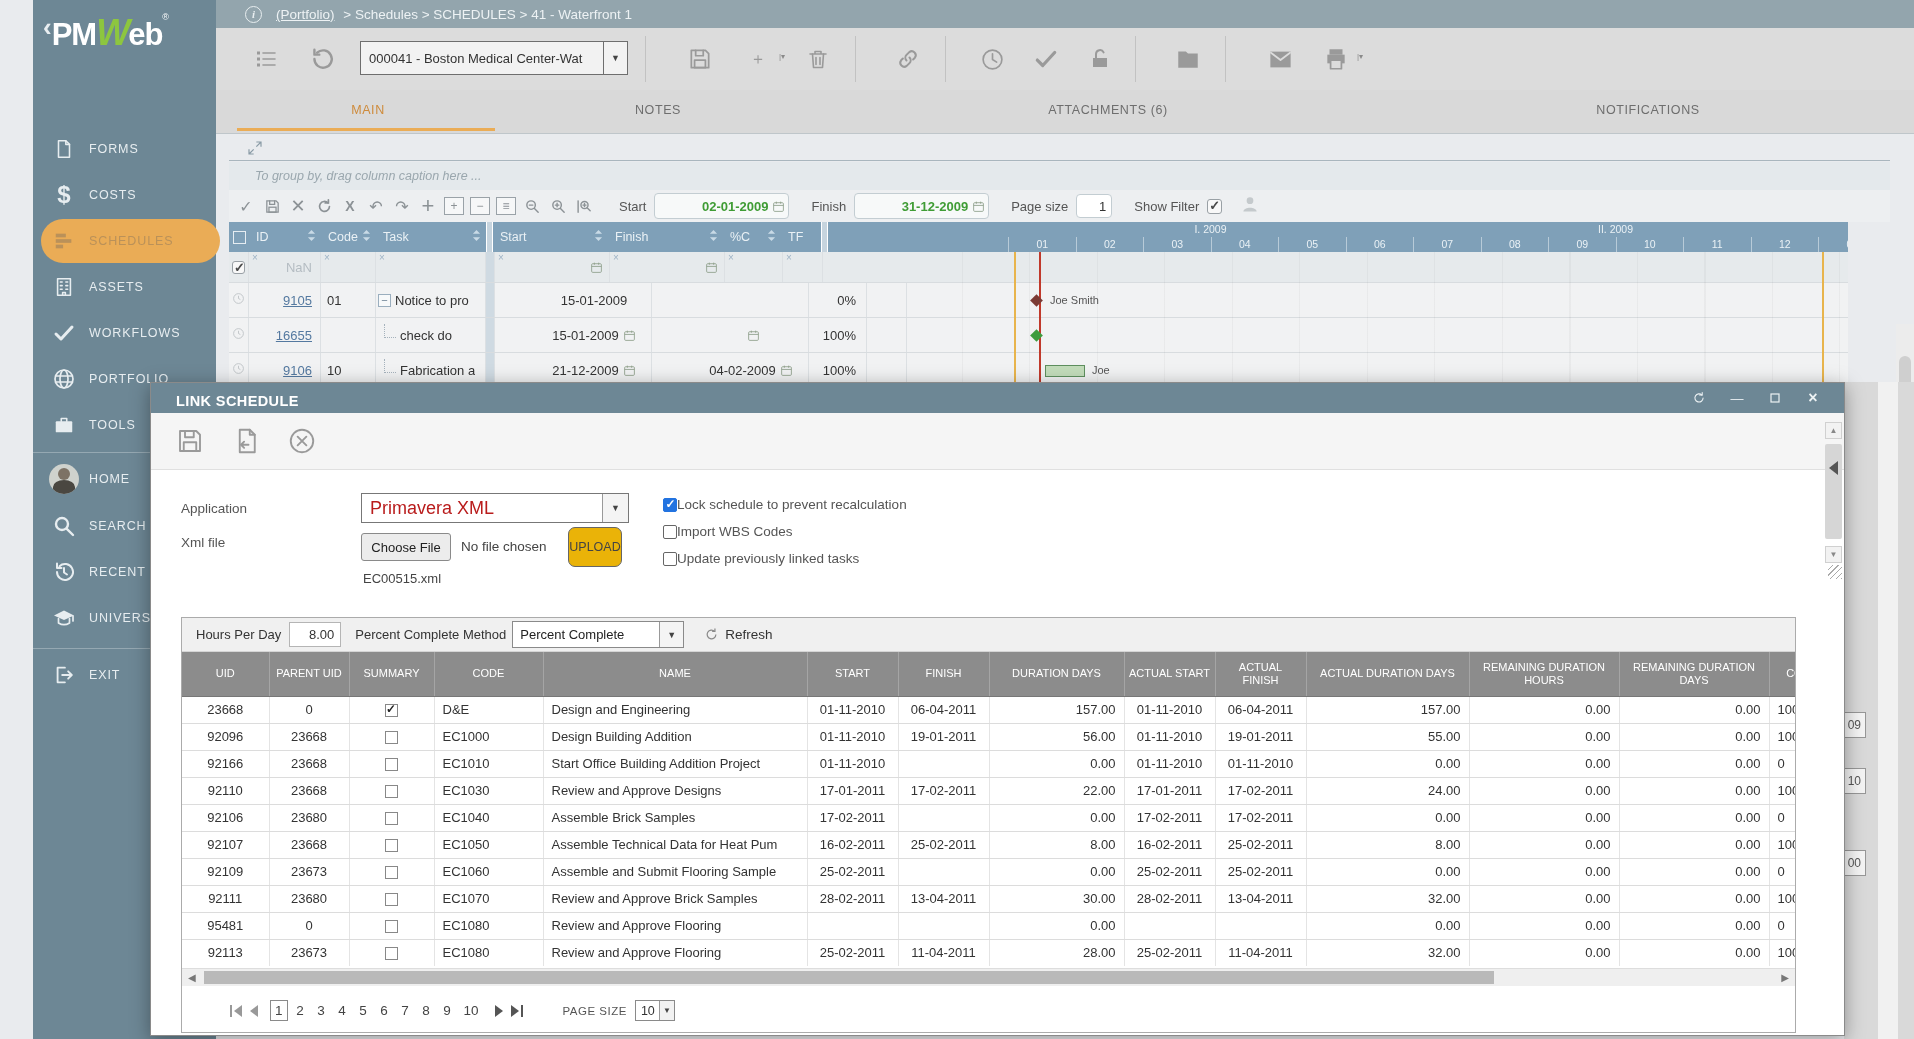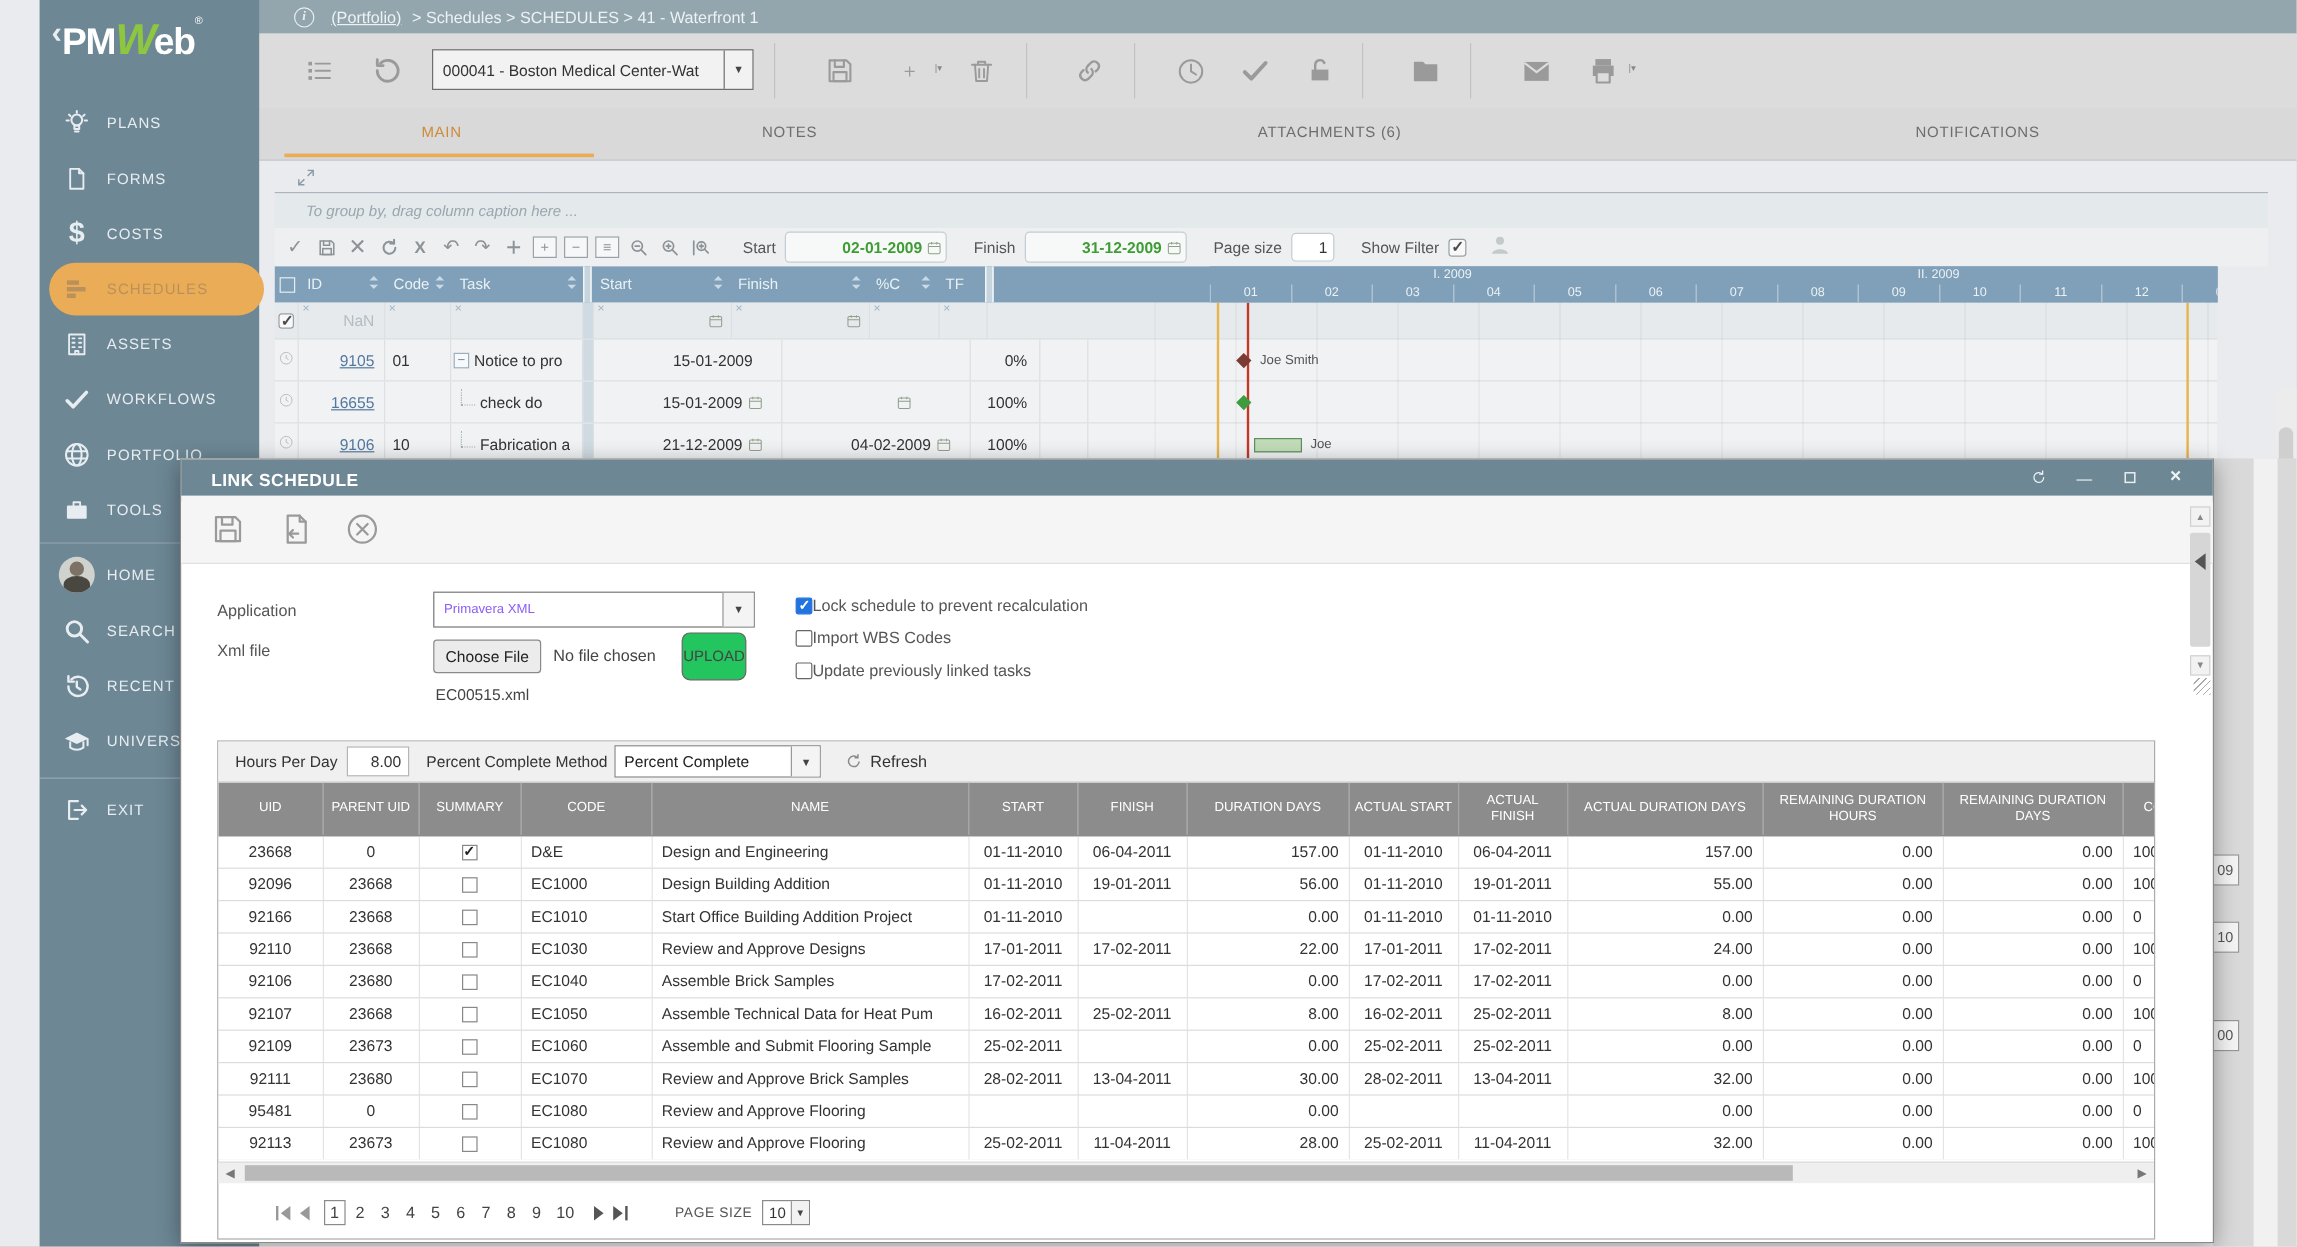--- a/index.html
+++ b/index.html
@@ -119,25 +119,25 @@
   #mtitle{margin-left:25px;font-size:14.5px;font-weight:bold;letter-spacing:.4px;color:#FFF;}
   .wbtn{width:26px;height:20px;display:flex;align-items:center;justify-content:center;color:#EDF2F4;font-size:13px;cursor:pointer;}
   .wbtn svg{stroke:currentColor;fill:none;stroke-width:1.8;stroke-linecap:round;}
   #wbtns{position:absolute;right:18px;top:5px;display:flex;gap:12px;}
   #mtoolbar{position:absolute;left:0;top:30px;right:0;height:57px;background:#F5F5F5;border-bottom:1px solid #E0E0E0;display:flex;align-items:center;}
   .mtico{width:34px;height:34px;margin-left:22px;display:flex;align-items:center;justify-content:center;color:#9A9A9A;cursor:pointer;}
   .mtico svg{stroke:currentColor;fill:none;stroke-width:1.5;stroke-linecap:round;stroke-linejoin:round;}
 
   .flabel{position:absolute;font-size:13.5px;color:#555;}
   #appselect{position:absolute;left:210px;top:110px;width:268px;height:30px;border:1px solid #777;background:#fff;display:flex;align-items:center;cursor:pointer;}
-  #appselect .val{flex:1;padding-left:8px;font-size:11px;color:#8b5cf6;}
+  #appselect .val{flex:1;padding-left:8px;font-size:18px;color:#b91c1c;}
   #appselect .arr{width:26px;height:100%;border-left:1px solid #999;background:#F4F4F4;display:flex;align-items:center;justify-content:center;font-size:9px;color:#444;}
   #choosefile{position:absolute;left:210px;top:150px;width:90px;height:28px;border:1px solid #8a8a8a;border-radius:3px;background:#ECECEC;font-size:13px;color:#222;display:flex;align-items:center;justify-content:center;cursor:pointer;}
   #nofile{position:absolute;left:310px;top:156px;font-size:13.5px;color:#444;}
-  #uploadbtn{position:absolute;left:417px;top:144px;width:54px;height:40px;border:1.5px solid #666;border-radius:7px;background:#22c55e;font-size:12.5px;color:#444;display:flex;align-items:center;justify-content:center;cursor:pointer;}
+  #uploadbtn{position:absolute;left:417px;top:144px;width:54px;height:40px;border:1.5px solid #666;border-radius:7px;background:#eab308;font-size:12.5px;color:#444;display:flex;align-items:center;justify-content:center;cursor:pointer;}
   #fname{position:absolute;left:212px;top:188px;font-size:13px;color:#444;}
   .chkrow{position:absolute;left:512px;display:flex;align-items:center;gap:0;}
   .mcb{width:14px;height:14px;border:1.5px solid #666;border-radius:2px;background:#fff;position:relative;flex:none;cursor:pointer;}
   .mcb.on{background:var(--check-blue,#2273E0);border-color:var(--check-blue,#2273E0);}
   .mcb.on::before{content:"\2713";position:absolute;left:1.5px;top:-2px;color:#fff;font-size:12px;font-weight:bold;}
   .chkrow span{font-size:13.5px;color:#555;}
 
   
   #mpanel{position:absolute;left:30px;top:234px;width:1615px;height:416px;border:1px solid #ABABAB;background:#fff;}
   #mcontrols{position:absolute;left:0;top:0;right:0;height:34px;background:#F0F0F0;border-bottom:1px solid #D5D5D5;display:flex;align-items:center;}
@@ -192,30 +192,20 @@
 </head>
 <body>
 
 <div id="root">
 
   <nav id="sidebar">
     <div id="logo">
       <span class="lt">‹</span><span class="pm">PM</span><span class="w">W</span><span class="eb">eb</span><span class="reg">®</span>
     </div>
 
-    <div class="snav" style="top:80px">
-      <span class="sico">
-          <svg width="24" height="24" viewBox="0 0 24 24">
-            <circle cx="12" cy="9" r="4.5"></circle>
-            <path d="M10 13.5h4v3h-4z"></path>
-            <path d="M10.5 18.5h3M12 1.5v1.5M5.5 4.5l1.2 1.2M18.5 4.5l-1.2 1.2M3.5 9.5h1.8M18.7 9.5h1.8"></path>
-          </svg>
-        </span>
-      <span class="slbl">PLANS</span>
-    </div>
     <div class="snav" style="top:126px">
       <span class="sico">
           <svg width="22" height="22" viewBox="0 0 24 24">
             <path d="M6 3h8l4 4v14H6z"></path>
             <path d="M14 3v4h4"></path>
           </svg>
         </span>
       <span class="slbl">FORMS</span>
     </div>
     <div class="snav" style="top:172px">

